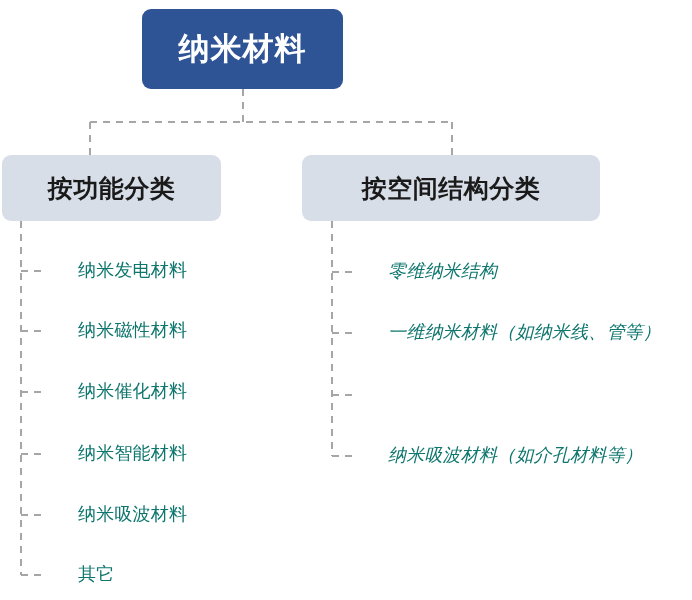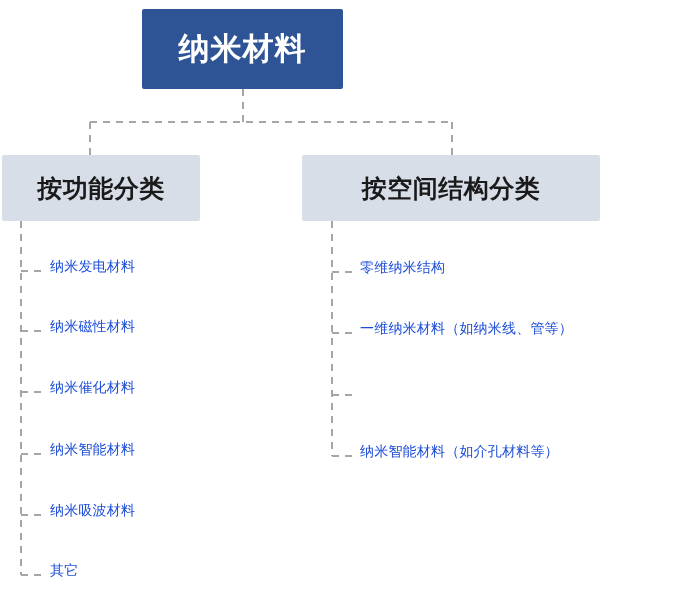--- a/index.html
+++ b/index.html
@@ -32,21 +32,21 @@
     pointer-events: none;
   }
 
   
   .node {
     position: absolute;
     box-sizing: border-box;
     display: flex;
     align-items: center;
     justify-content: center;
-    border-radius: 2px;
+    border-radius: 9px;
     text-align: center;
     white-space: nowrap;
   }
 
   .node-root {
     left: 142px;
     top: 9px;
     width: 201px;
     height: 80px;
     background: #2E5496;
@@ -60,42 +60,43 @@
     background: #D8DEE8;
     color: #1A1A1A;
     font-size: 25px;
     font-weight: 700;
     letter-spacing: 0.5px;
   }
 
   .node-l2-left {
     left: 2px;
     top: 155px;
-    width: 198px;
+    width: 219px;
     height: 66px;
   }
 
   .node-l2-right {
     left: 302px;
     top: 155px;
     width: 298px;
     height: 66px;
   }
 
   
   .leaf {
     position: absolute;
-    font-size: 14px;
+    font-size: 18px;
     font-weight: 400;
-    color: #1d4ed8;
+    color: #0f766e;
     white-space: nowrap;
     letter-spacing: 0.2px;
+    margin-left: 28px;
   }
   .leaf-left  { left: 50px; }
-  .leaf-right { left: 360px; }
+  .leaf-right { left: 360px; font-style: italic; }
 </style>
 </head>
 <body>
 
 <div id="diagram">
 
   <svg id="connectors" viewBox="0 0 692 600" width="692" height="600" xmlns="http://www.w3.org/2000/svg">
     <g stroke="#A6A6A6" stroke-width="2" fill="none" stroke-dasharray="7,6" stroke-linecap="butt">
 
       <path d="M 243 89 L 243 122"></path>
@@ -137,15 +138,15 @@
 
   <div class="leaf leaf-left" style="top:258px">纳米发电材料</div>
   <div class="leaf leaf-left" style="top:379px">纳米催化材料</div>
   <div class="leaf leaf-left" style="top:318px">纳米磁性材料</div>
   <div class="leaf leaf-left" style="top:441px">纳米智能材料</div>
   <div class="leaf leaf-left" style="top:502px">纳米吸波材料</div>
   <div class="leaf leaf-left" style="top:562px">其它</div>
 
   <div class="leaf leaf-right" style="top:259px">零维纳米结构</div>
   <div class="leaf leaf-right" style="top:320px">一维纳米材料（如纳米线、管等）</div>
-  <div class="leaf leaf-right" style="top:443px">纳米智能材料（如介孔材料等）</div>
+  <div class="leaf leaf-right" style="top:443px">纳米吸波材料（如介孔材料等）</div>
 
 </div>
 
 </body></html>

